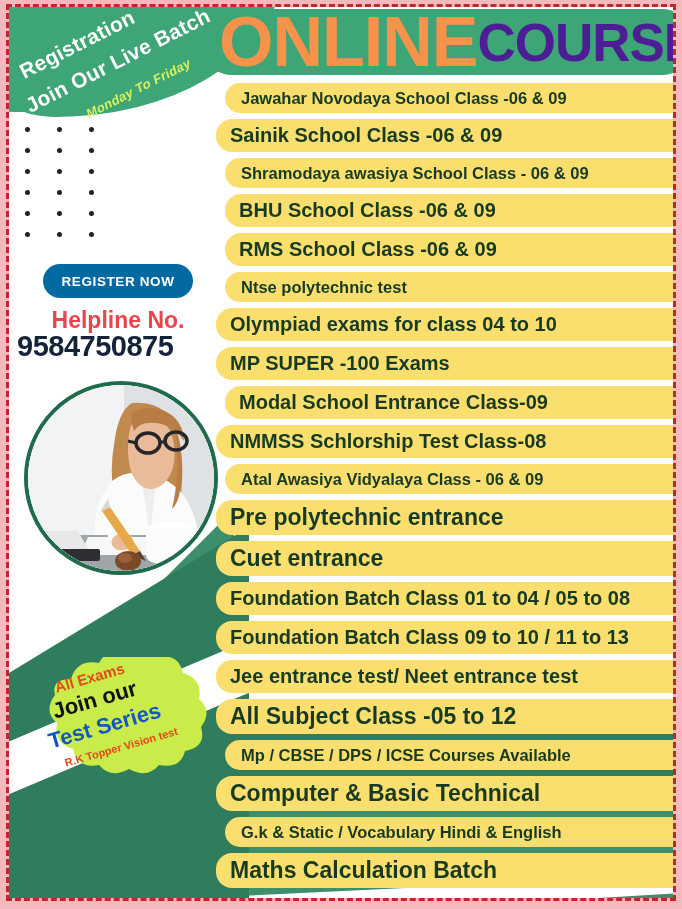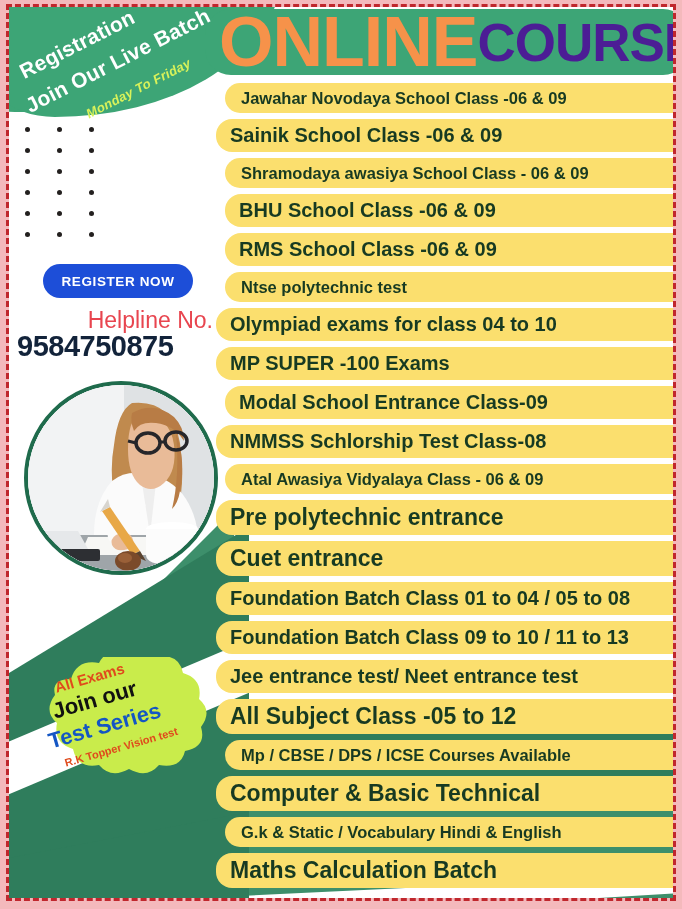--- a/index.html
+++ b/index.html
@@ -132,38 +132,38 @@
     width:190px;
     text-align:center;
     font-size:14px;
     color:#2b2b2b;
     z-index:8;
   }
   .register-btn{
     position:absolute;
     left:34px;top:257px;
     width:150px;height:34px;
-    background:#1d4ed8;
+    background:#0369a1;
     border-radius:18px;
     color:#ffffff;
     font-size:13.5px;
     font-weight:bold;
     letter-spacing:.6px;
     display:flex;align-items:center;justify-content:center;
     z-index:9;
     border:none;
     cursor:pointer;
   }
   .helpline-label{
     position:absolute;
     left:14px;top:300px;
-    width:190px;text-align:right;
+    width:190px;text-align:center;
     color:#e8454f;
     font-size:23px;
-    font-weight:normal;
+    font-weight:bold;
     z-index:8;
   }
   .helpline-num{
     position:absolute;
     left:8px;top:323px;
     width:200px;
     color:#12233a;
     font-size:29px;
     font-weight:bold;
     letter-spacing:-.5px;

